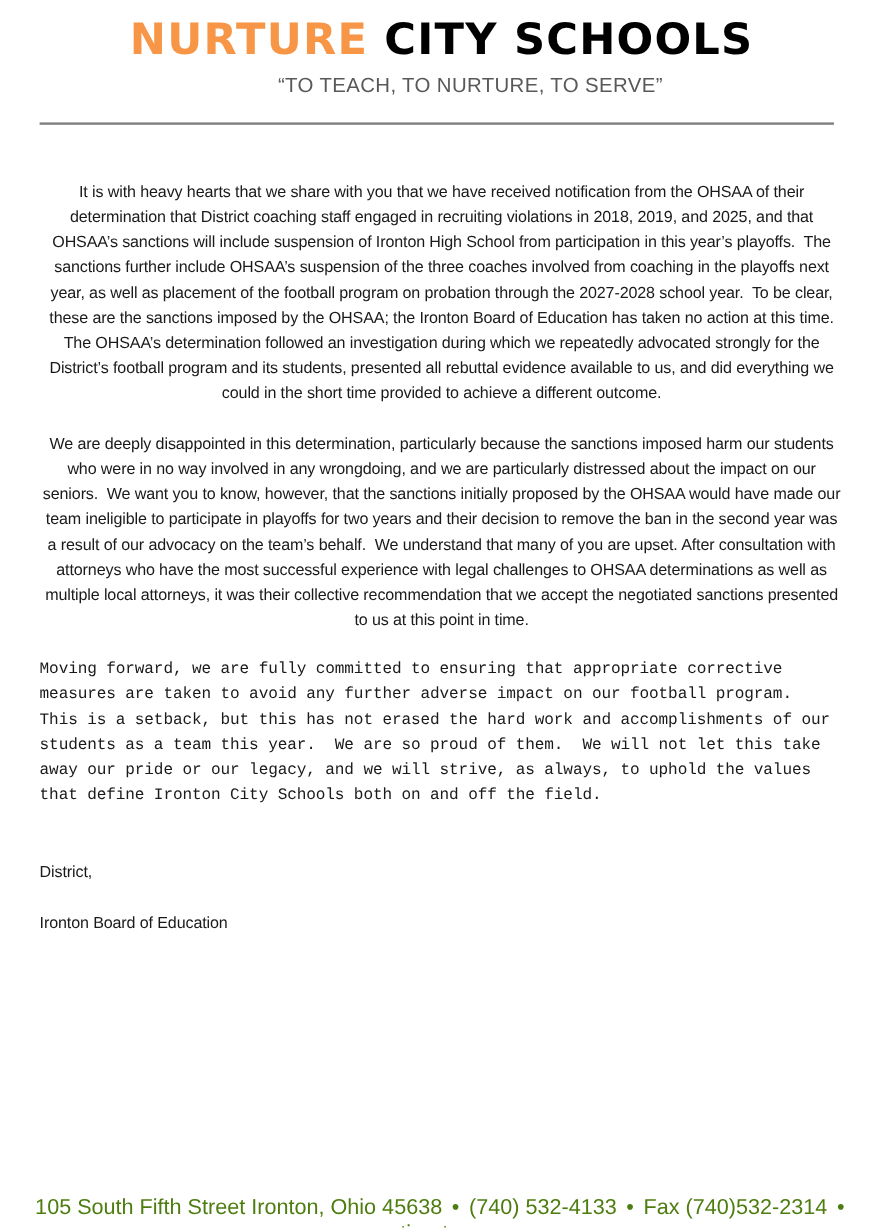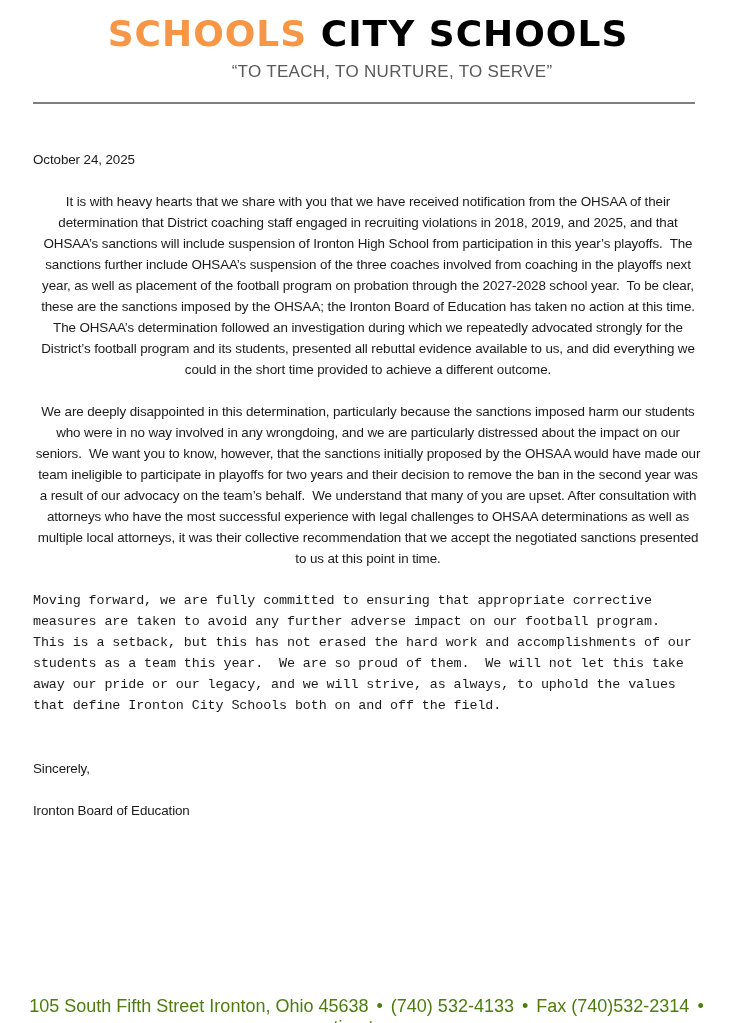--- a/index.html
+++ b/index.html
@@ -36,34 +36,33 @@
     position: absolute; left: 0; top: 996px; width: 736px; text-align: center;
     font-size: 18px; color: #4d7c0f;
   }
   .footer .sep { padding: 0 3px; }
 </style>
 </head>
 <body>
 
 <div class="letterhead">
   <div class="brand">
-    <span class="orange">SCHOOLS</span>
+    <span class="orange">NURTURE</span>
     <span class="black">CITY SCHOOLS</span>
   </div>
   <div class="motto">“TO TEACH, TO NURTURE, TO SERVE”</div>
 </div>
 
 <div class="rule"></div>
 
 <div class="content">
-  <p class="date">October 24, 2025</p>
   <p class="para" style="white-space: pre-wrap;">It is with heavy hearts that we share with you that we have received notification from the OHSAA of their determination that District coaching staff engaged in recruiting violations in 2018, 2019, and 2025, and that OHSAA’s sanctions will include suspension of Ironton High School from participation in this year’s playoffs.  The sanctions further include OHSAA’s suspension of the three coaches involved from coaching in the playoffs next year, as well as placement of the football program on probation through the 2027-2028 school year.  To be clear, these are the sanctions imposed by the OHSAA; the Ironton Board of Education has taken no action at this time.  The OHSAA’s determination followed an investigation during which we repeatedly advocated strongly for the District’s football program and its students, presented all rebuttal evidence available to us, and did everything we could in the short time provided to achieve a different outcome.</p>
   <p class="para" style="white-space: pre-wrap;">We are deeply disappointed in this determination, particularly because the sanctions imposed harm our students who were in no way involved in any wrongdoing, and we are particularly distressed about the impact on our seniors.  We want you to know, however, that the sanctions initially proposed by the OHSAA would have made our team ineligible to participate in playoffs for two years and their decision to remove the ban in the second year was a result of our advocacy on the team’s behalf.  We understand that many of you are upset. After consultation with attorneys who have the most successful experience with legal challenges to OHSAA determinations as well as multiple local attorneys, it was their collective recommendation that we accept the negotiated sanctions presented to us at this point in time.</p>
   <p class="para-gap" style="white-space: pre-wrap;">Moving forward, we are fully committed to ensuring that appropriate corrective measures are taken to avoid any further adverse impact on our football program.  This is a setback, but this has not erased the hard work and accomplishments of our students as a team this year.  We are so proud of them.  We will not let this take away our pride or our legacy, and we will strive, as always, to uphold the values that define Ironton City Schools both on and off the field.</p>
-  <p class="closing">Sincerely,</p>
+  <p class="closing">District,</p>
   <p>Ironton Board of Education</p>
 </div>
 
 <div class="footer">
   <span>105 South Fifth Street Ironton, Ohio 45638</span>
   <span class="sep">•</span>
   <span>(740) 532-4133</span>
   <span class="sep">•</span>
   <span>Fax (740)532-2314</span>
   <span class="sep">•</span>

